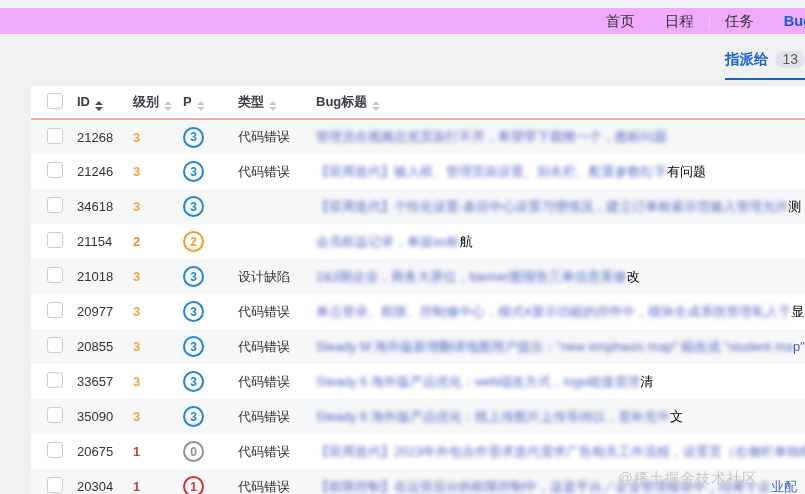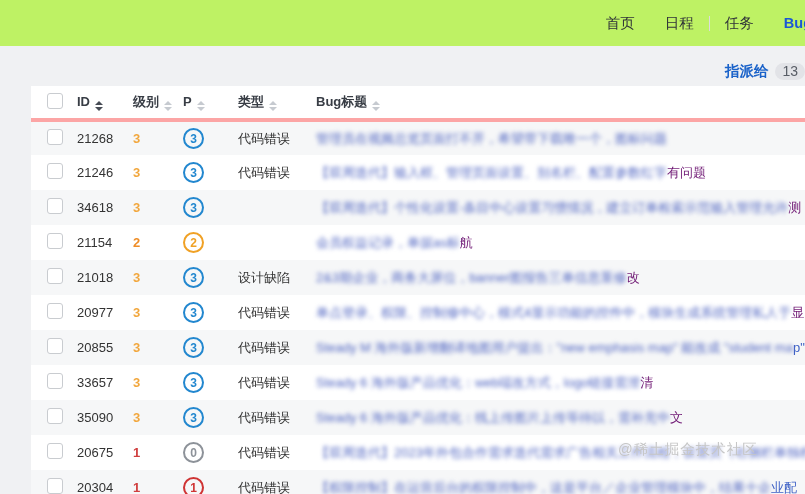--- a/index.html
+++ b/index.html
@@ -1,39 +1,39 @@
 <!DOCTYPE html>
 <html><head>
 <meta charset="utf-8">
 <style>
   html,body{margin:0;padding:0;width:805px;height:494px;overflow:hidden;
     background:#f0f1f3;font-family:"Liberation Sans",sans-serif;position:relative;}
 
   
-  .topbar{height:46px;background:#bef264;display:flex;align-items:center;
-    justify-content:flex-end;overflow:hidden;}
+  .topbar{height:26px;background:#f0abfc;display:flex;align-items:center;
+    justify-content:flex-end;overflow:hidden;margin-top:8px;}
   .nav-item{font-size:14.5px;color:#2f3238;padding:0 15px;cursor:pointer;white-space:nowrap;}
   .nav-item.active{color:#1a57d6;font-weight:bold;padding-right:0;margin-right:-7px;}
   .nav-divider{width:1px;height:15px;background:#dcdcdc;}
 
   
   .tabbar{display:flex;align-items:flex-end;gap:27px;padding:16px 0 0 38px;flex-direction:column;}
   .tab{font-size:14.5px;color:#333;display:flex;align-items:center;gap:7px;
     padding-bottom:9px;border-bottom:2px solid transparent;cursor:pointer;white-space:nowrap;}
   .tab.active{color:#1a62c9;font-weight:bold;border-bottom-color:#1a62c9;}
   .badge{background:#e2e3e7;color:#585d66;font-size:14px;font-weight:normal;
     border-radius:9px;padding:1px 7px;line-height:15px;}
 
   
   .card{position:absolute;left:31px;top:86px;right:0;bottom:0;background:#fff;overflow:hidden;}
   table{border-collapse:collapse;table-layout:fixed;width:1000px;font-size:13px;color:#333;}
   col.col-cb{width:46px}col.col-id{width:56px}col.col-sev{width:50px}
   col.col-pri{width:55px}col.col-type{width:78px}
   thead th{height:32px;text-align:left;font-weight:bold;color:#383d45;
-    white-space:nowrap;border-bottom:4px solid #fca5a5;background:#fff;}
+    white-space:nowrap;border-bottom:2px solid #fca5a5;background:#fff;}
   td,th{padding:0;vertical-align:middle;}
   .pad{padding-left:16px;}
   tbody tr{height:35px;}
   tbody tr.odd{background:#f6f7f8;}
   tbody tr.even{background:#fff;}
 
   .cb{display:inline-block;width:14px;height:14px;border:1px solid #c9ccd0;
     border-radius:3px;background:#fff;cursor:pointer;}
 
   .sorter{display:inline-flex;flex-direction:column;margin-left:5px;gap:2px;vertical-align:1px;}
@@ -49,24 +49,24 @@
 
   .pri{display:inline-flex;width:17px;height:17px;border:2px solid;border-radius:50%;
     align-items:center;justify-content:center;font-size:12px;font-weight:bold;background:transparent;}
   .pri-3{color:#2287cf;border-color:#2287cf}
   .pri-2{color:#f0a125;border-color:#f0a125}
   .pri-1{color:#cf3434;border-color:#cf3434}
   .pri-0{color:#8d9299;border-color:#8d9299}
 
   .c-title a{text-decoration:none;white-space:nowrap;cursor:pointer;}
   .blur{color:#5166c2;filter:blur(2.3px);}
-  .tail-dark{color:#701a75;}
+  .tail-dark{color:#000000;}
   .tail-link{color:#3f62c6;}
 
-  .watermark{position:absolute;left:618px;top:440px;font-size:14.5px;
+  .watermark{position:absolute;left:618px;top:469px;font-size:14.5px;
     color:#c6c6c6;letter-spacing:1px;pointer-events:none;}
 </style>
 </head>
 <body>
 
 <div class="topbar">
   <span class="nav-item">首页</span>
   <span class="nav-item">日程</span>
   <span class="nav-divider"></span>
   <span class="nav-item">任务</span>

